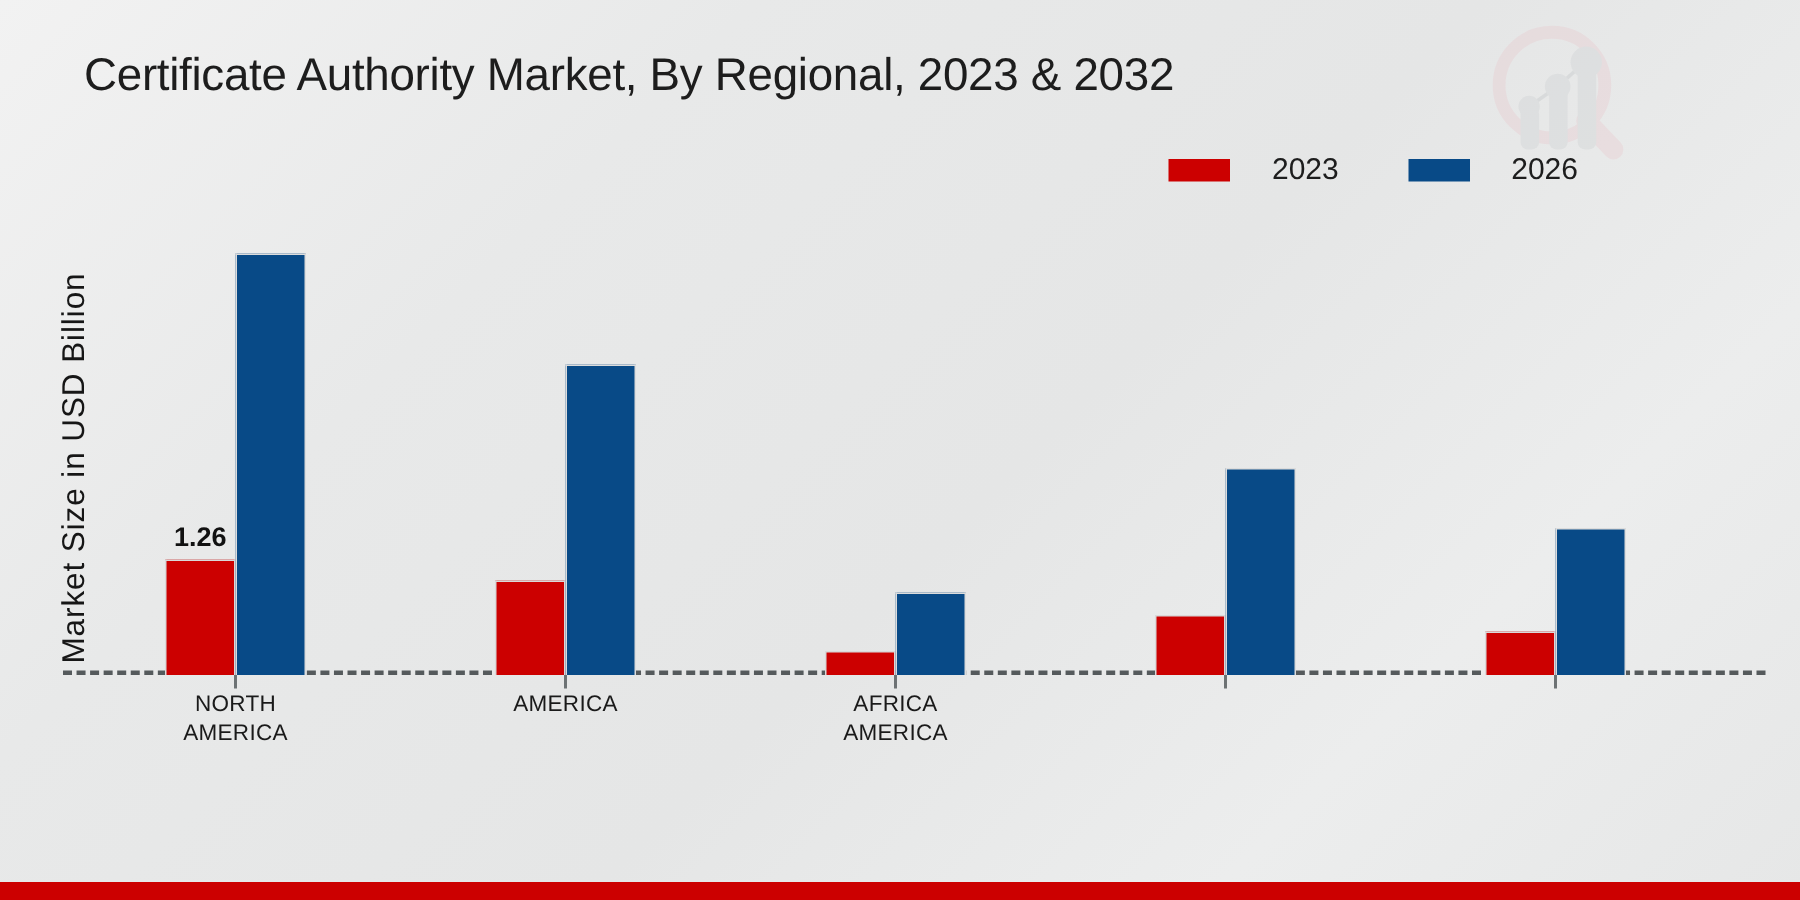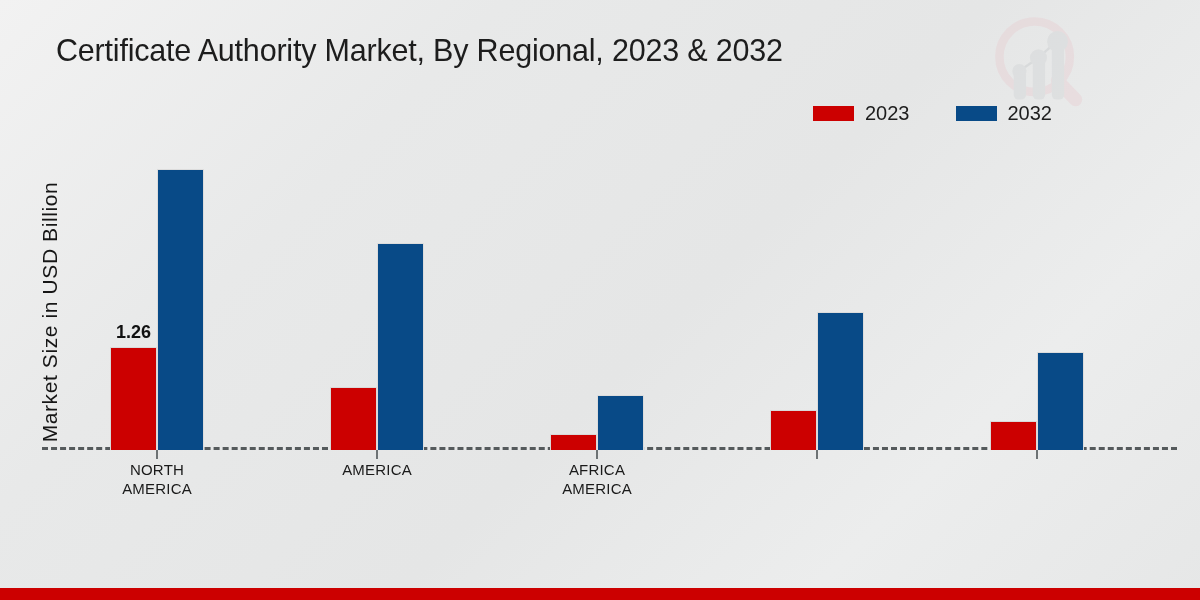--- a/index.html
+++ b/index.html
@@ -60,20 +60,21 @@
   }
   .legend-swatch {
     width: 41px;
     height: 15px;
     display: block;
   }
   .legend-label {
     font-size: 20px;
     color: #1d1d1d;
     line-height: 1;
+    margin-left: 17px;
   }
 
   
   #y-axis-title {
     position: absolute;
     left: -160px;
     top: 300px;
     width: 420px;
     transform: rotate(-90deg);
     transform-origin: center center;
@@ -193,31 +194,31 @@
 
   <div id="chart-title">Certificate Authority Market, By Regional, 2023 &amp; 2032</div>
 
   <div id="legend">
     <div class="legend-item">
       <span class="legend-swatch" style="background:#cc0000"></span>
       <span class="legend-label">2023</span>
     </div>
     <div class="legend-item">
       <span class="legend-swatch" style="background:#084a87"></span>
-      <span class="legend-label">2032</span>
+      <span class="legend-label">2026</span>
     </div>
   </div>
 
   <div id="y-axis-title">Market Size in USD Billion</div>
 
   <div id="plot-area">
     <div id="baseline"></div>
 
     <div class="group" style="left:68px">
-      <div class="bar y2023" style="height: 103px; background: rgb(204, 0, 0);">
+      <div class="bar y2023" style="height: 77px; background: rgb(204, 0, 0);">
         <span class="bar-value">1.26</span>
       </div>
       <div class="bar y2032" style="height: 281.022px; background: rgb(8, 74, 135);">
         
       </div>
       <span class="tick"></span>
     </div>
 
     <div class="group" style="left:288px">
       <div class="bar y2023" style="height: 62.6739px; background: rgb(204, 0, 0);">

